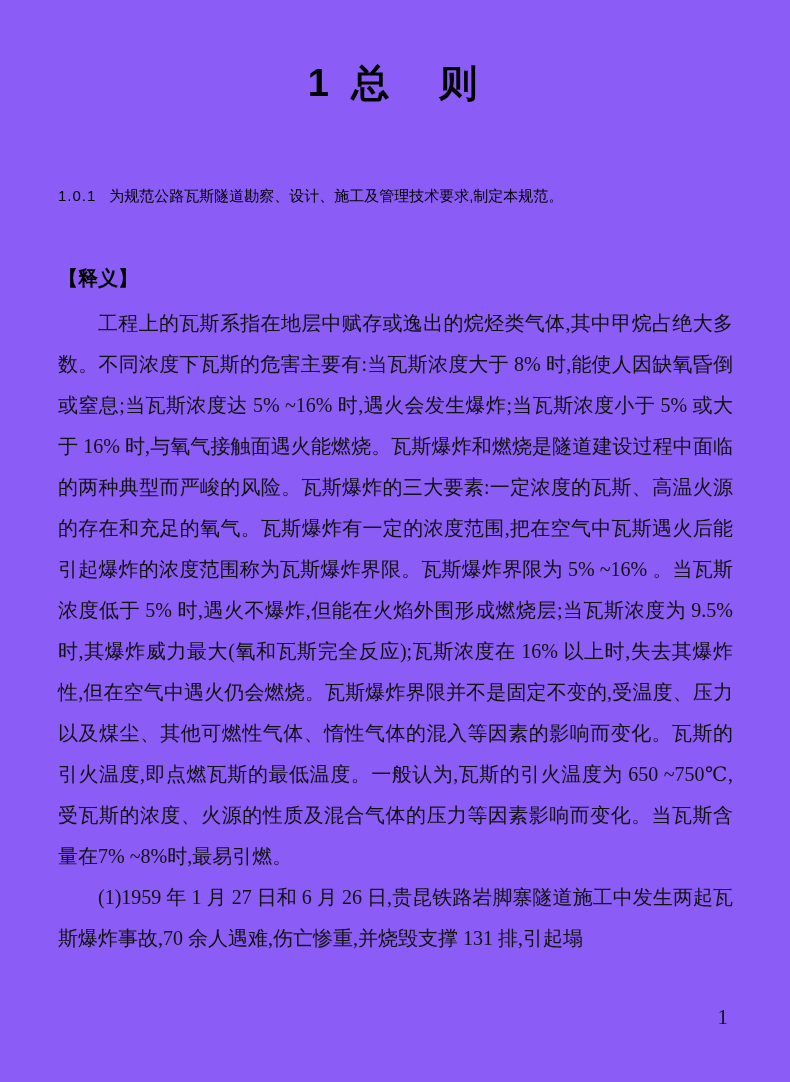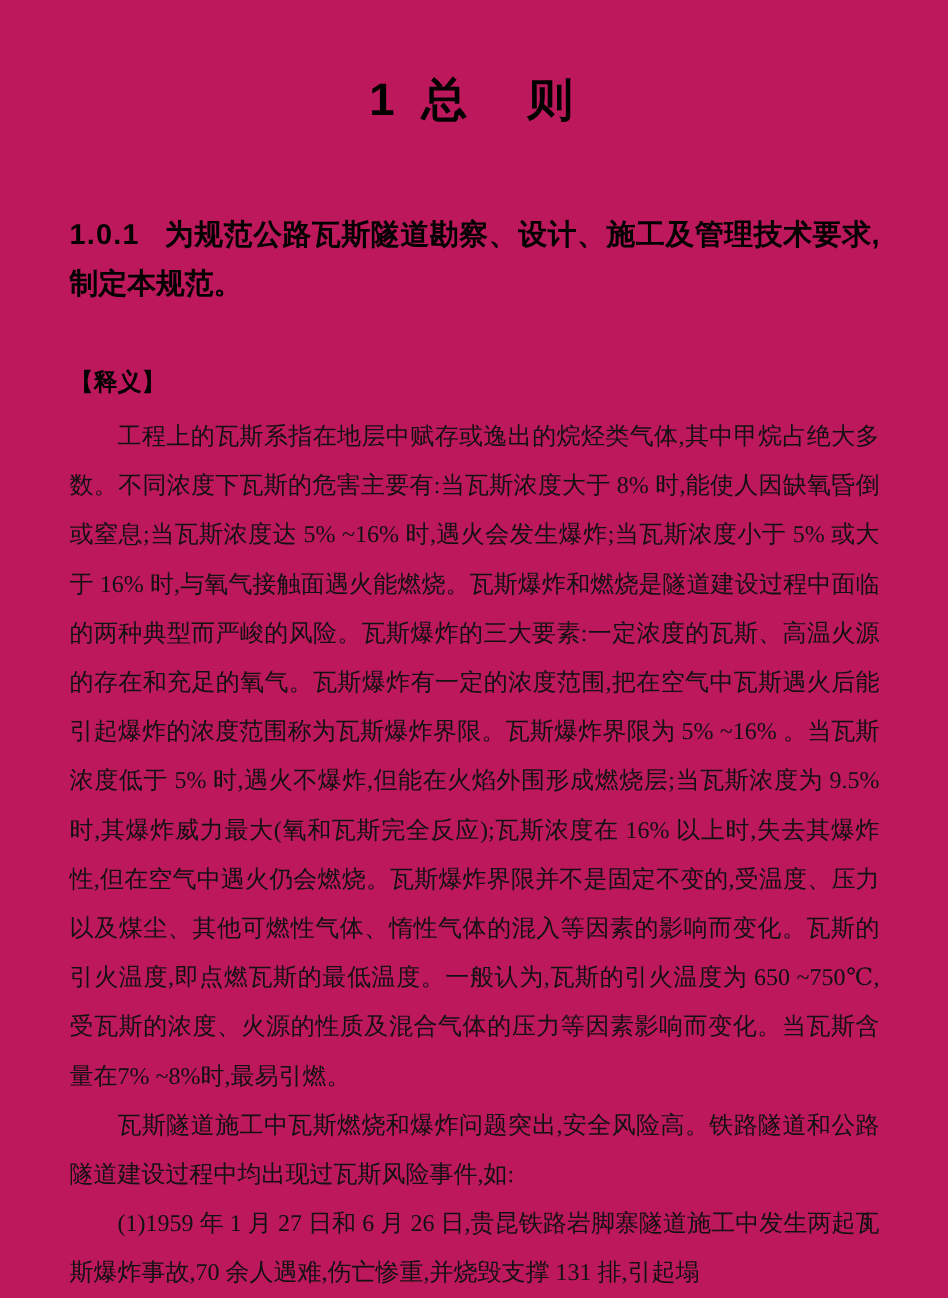--- a/index.html
+++ b/index.html
@@ -5,41 +5,41 @@
     html, body {
       margin: 0;
       padding: 0;
       background: #e9e9e9;
     }
     .page {
       position: relative;
       width: 790px;
       height: 1082px;
       margin: 0 auto;
-      background: #be185d;
+      background: #8b5cf6;
       color: #1a1a1a;
       overflow: hidden;
       box-sizing: border-box;
       padding: 58px 57px 0 58px;
       font-family: "Liberation Serif", "DejaVu Serif", serif;
     }
     .doc-title {
       margin: 0 0 66px 0;
       text-align: center;
       font-family: "Liberation Sans", "DejaVu Sans", sans-serif;
       font-weight: bold;
       font-size: 38px;
       letter-spacing: 6px;
       color: #000;
     }
     .clause {
       margin: 0 0 42px 0;
       font-family: "Liberation Sans", "DejaVu Sans", sans-serif;
-      font-weight: bold;
-      font-size: 24px;
+      font-weight: normal;
+      font-size: 15px;
       line-height: 41px;
       text-align: justify;
       color: #000;
     }
     .clause .clause-num {
       margin-right: 0.85em;
       letter-spacing: 1px;
     }
     .annotation-heading {
       margin: 0 0 4px 0;
@@ -73,19 +73,18 @@
   <h1 class="doc-title">1 总　则</h1>
 
   <p class="clause">
     <span class="clause-num">1.0.1</span><span>为规范公路瓦斯隧道勘察、设计、施工及管理技术要求,制定本规范。</span>
   </p>
 
   <p class="annotation-heading">【释义】</p>
 
   <p class="para">工程上的瓦斯系指在地层中赋存或逸出的烷烃类气体,其中甲烷占绝大多数。不同浓度下瓦斯的危害主要有:当瓦斯浓度大于 8% 时,能使人因缺氧昏倒或窒息;当瓦斯浓度达 5% ~16% 时,遇火会发生爆炸;当瓦斯浓度小于 5% 或大于 16% 时,与氧气接触面遇火能燃烧。瓦斯爆炸和燃烧是隧道建设过程中面临的两种典型而严峻的风险。瓦斯爆炸的三大要素:一定浓度的瓦斯、高温火源的存在和充足的氧气。瓦斯爆炸有一定的浓度范围,把在空气中瓦斯遇火后能引起爆炸的浓度范围称为瓦斯爆炸界限。瓦斯爆炸界限为 5% ~16% 。当瓦斯浓度低于 5% 时,遇火不爆炸,但能在火焰外围形成燃烧层;当瓦斯浓度为 9.5% 时,其爆炸威力最大(氧和瓦斯完全反应);瓦斯浓度在 16% 以上时,失去其爆炸性,但在空气中遇火仍会燃烧。瓦斯爆炸界限并不是固定不变的,受温度、压力以及煤尘、其他可燃性气体、惰性气体的混入等因素的影响而变化。瓦斯的引火温度,即点燃瓦斯的最低温度。一般认为,瓦斯的引火温度为 650 ~750℃,受瓦斯的浓度、火源的性质及混合气体的压力等因素影响而变化。当瓦斯含量在7% ~8%时,最易引燃。</p>
 
-  <p class="para">瓦斯隧道施工中瓦斯燃烧和爆炸问题突出,安全风险高。铁路隧道和公路隧道建设过程中均出现过瓦斯风险事件,如:</p>
 
   <p class="para">(1)1959 年 1 月 27 日和 6 月 26 日,贵昆铁路岩脚寨隧道施工中发生两起瓦斯爆炸事故,70 余人遇难,伤亡惨重,并烧毁支撑 131 排,引起塌</p>
 
   <div class="page-number">1</div>
 
 </div>
 
 </body></html>

